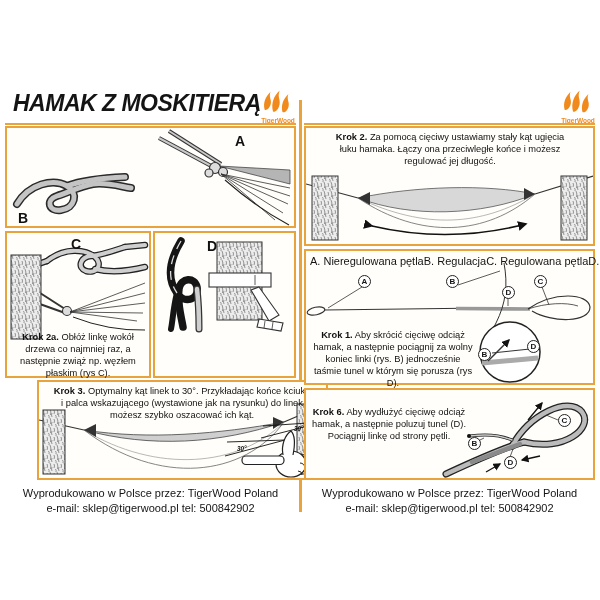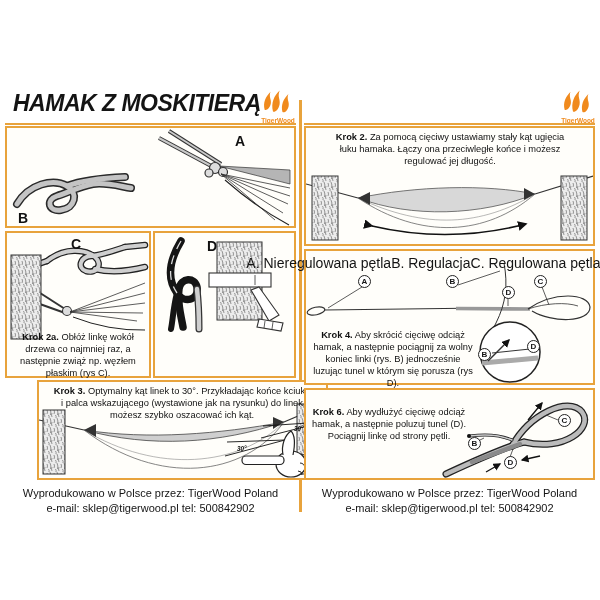--- a/index.html
+++ b/index.html
@@ -8,21 +8,21 @@
   .rule{position:absolute;height:2px;background:#E8A33C;}
   .divider{position:absolute;width:3px;background:#E8A33C;}
   .panel{position:absolute;border:2px solid #E8A33C;background:#FFFEFA;box-sizing:border-box;}
   .panel svg{position:absolute;left:0;top:0;}
   .title{position:absolute;left:13px;top:90px;font-size:23px;font-weight:bold;font-style:italic;letter-spacing:-0.5px;white-space:nowrap;}
   .logo{position:absolute;width:40px;text-align:center;}
   .logo .lname{display:block;font-size:6.5px;font-weight:bold;color:#F08A1D;margin-top:-1px;}
   .steptext{position:absolute;font-size:9.3px;line-height:1.28;text-align:center;color:#101010;}
   .b{font-weight:bold;}
   .footer{position:absolute;width:291px;text-align:center;font-size:11px;line-height:1.32;}
-  .legend{position:absolute;left:4px;right:4px;top:4px;display:flex;justify-content:center;font-size:14px;white-space:nowrap;}
+  .legend{position:absolute;left:4px;right:4px;top:4px;display:flex;justify-content:flex-start;font-size:11px;white-space:nowrap;}
   .circ{position:absolute;width:13px;height:13px;border:1.3px solid #222;border-radius:50%;background:#fff;font-size:8px;font-weight:bold;display:flex;align-items:center;justify-content:center;box-sizing:border-box;z-index:3;}
   svg text{font-family:"Liberation Sans",sans-serif;}
   .figlabel{font-weight:bold;font-size:14px;fill:#111;}
   .angle{font-weight:bold;font-style:italic;font-size:6.3px;fill:#111;}
 </style>
 </head>
 <body>
 
 <svg width="0" height="0" style="position:absolute">
   <defs>
@@ -233,22 +233,22 @@
       <span>C. Regulowana pętla</span>
       <span>D. Tunel</span>
     </div>
     <span class="circ" style="left:52px;top:24px;">A</span>
     <span class="circ" style="left:140px;top:24px;">B</span>
     <span class="circ" style="left:228px;top:24px;">C</span>
     <span class="circ" style="left:196px;top:35px;">D</span>
     <span class="circ" style="left:172px;top:97px;">B</span>
     <span class="circ" style="left:221px;top:89px;">D</span>
     <div class="steptext" style="left:6px;top:79px;width:162px;">
-      <span class="b">Krok 4.</span>
-      <span>Aby skrócić cięciwę odciąż hamak, a następnie pociągnij za wolny koniec linki (rys. B) jednocześnie luzując tunel w którym się porusza (rys D).</span>
+      <span class="b">Krok 1.</span>
+      <span>Aby skrócić cięciwę odciąż hamak, a następnie pociągnij za wolny koniec linki (rys. B) jednocześnie taśmie tunel w którym się porusza (rys D).</span>
     </div>
   </div>
 
   <div class="panel" style="left:304px;top:388px;width:291px;height:92px;">
     <svg width="287" height="88" viewBox="0 0 287 88">
       <g fill="none" stroke-linecap="round">
         <path d="M206,56 C224,24 262,6 276,22 C288,38 258,62 218,52" stroke="#222" stroke-width="7"></path>
         <path d="M218,52 C196,58 166,72 140,84" stroke="#222" stroke-width="7"></path>
         <path d="M206,56 C224,24 262,6 276,22 C288,38 258,62 218,52" stroke="#bbb" stroke-width="4.5"></path>
         <path d="M218,52 C196,58 166,72 140,84" stroke="#bbb" stroke-width="4.5"></path>

